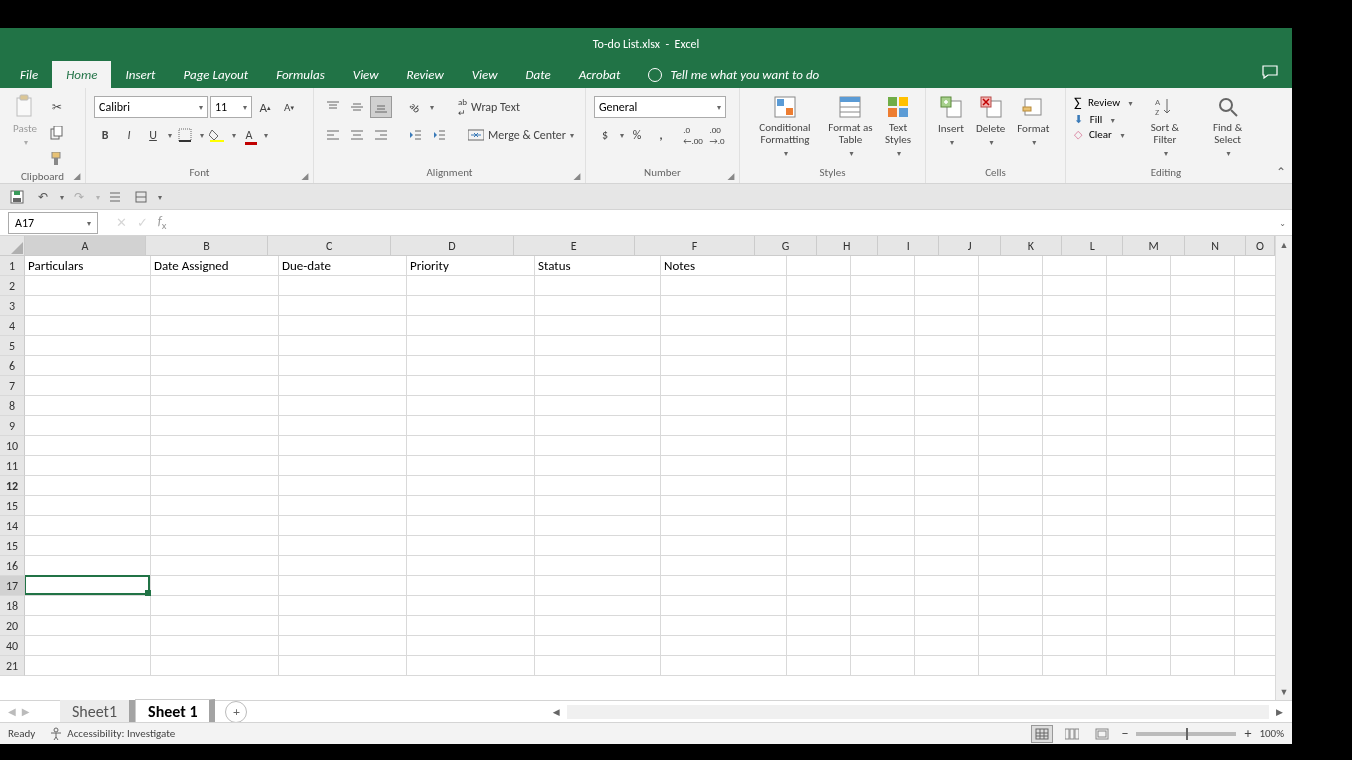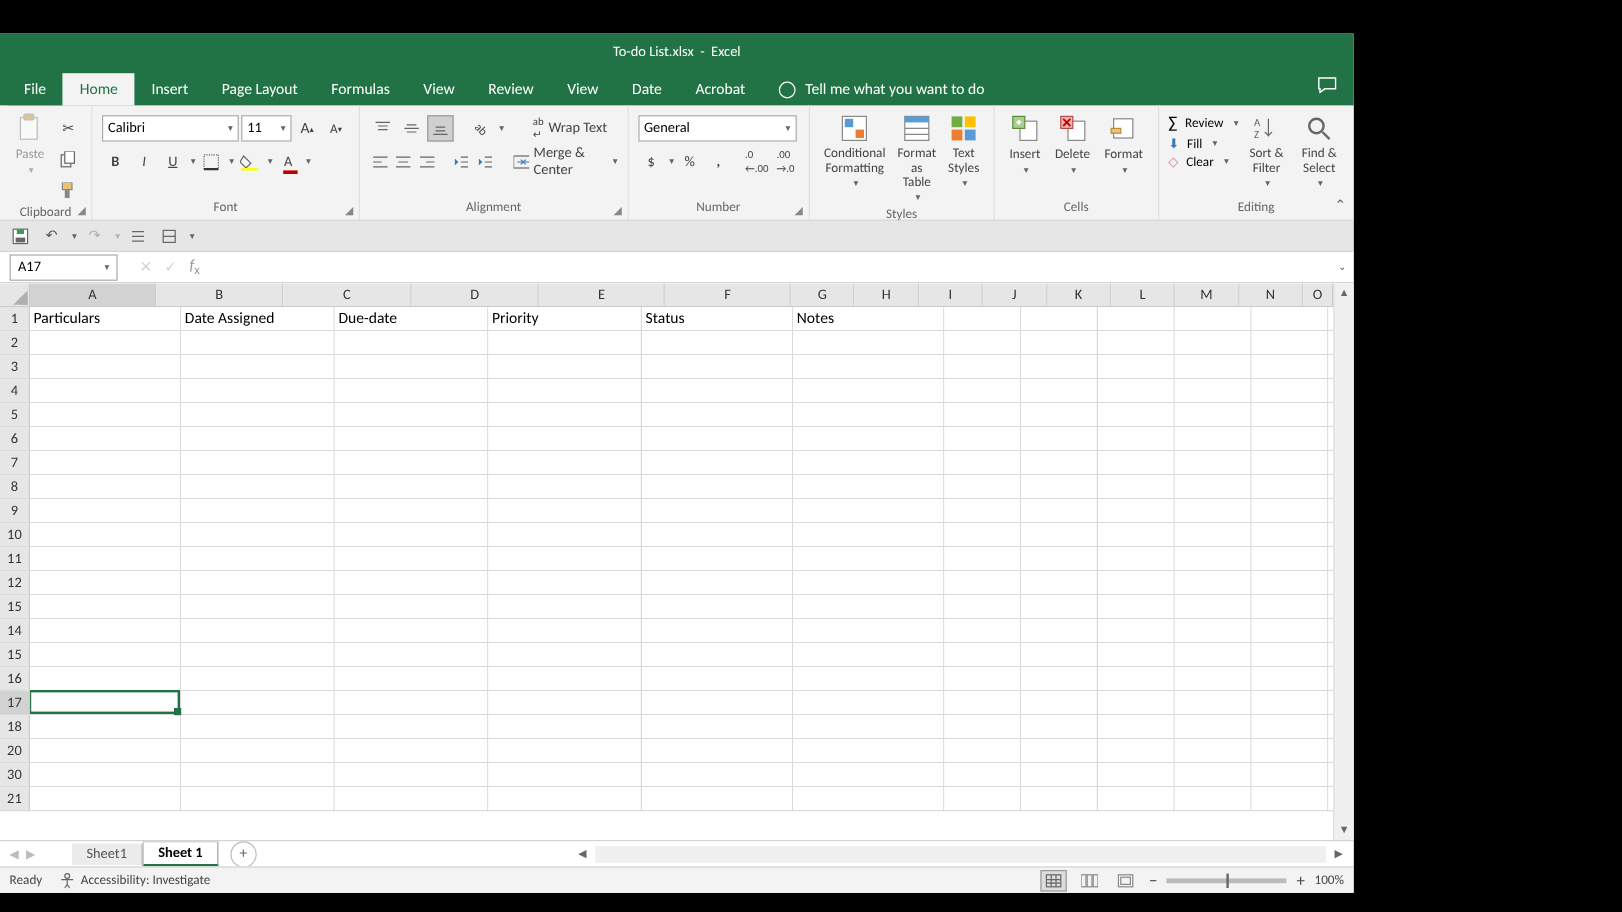--- a/index.html
+++ b/index.html
@@ -1,28 +1,28 @@
 <!DOCTYPE html>
 <html><head>
 <meta charset="utf-8">
 <style>
 * { margin: 0; padding: 0; box-sizing: border-box; font-family: 'Segoe UI', Calibri, sans-serif; }
 body { background: #000; width: 1352px; height: 760px; overflow: hidden; user-select: none; }
 
-.app { position: absolute; top: 28px; left: 0; width: 1128px; height: 716px; background: #fff; display: flex; flex-direction: column; }
+.app { position: absolute; top: 28px; left: 0; width: 1292px; height: 716px; background: #fff; display: flex; flex-direction: column; }
 
 
 .titlebar { height: 32px; background: #217346; display: flex; align-items: center; color: #fff; font-size: 12px; }
 .titlebar .doc-title { position: absolute; left: 50%; transform: translateX(-50%); }
 .titlebar .user-area { margin-left: auto; display: flex; align-items: center; gap: 8px; padding-right: 4px; }
 .avatar { width: 22px; height: 22px; border-radius: 50%; background: #c6b9a6; color: #4a4031; display: flex; align-items: center; justify-content: center; font-size: 10px; font-weight: 600; }
 .win-btn { width: 44px; height: 32px; display: flex; align-items: center; justify-content: center; color: #fff; }
 
 
-.ribbon-tabs { height: 28px; background: #217346; display: flex; align-items: flex-end; padding-left: 6px; font-size: 13px; }
+.ribbon-tabs { height: 28px; background: #217346; display: flex; align-items: flex-end; padding-left: 6px; font-size: 13px; font-style: italic; }
 .ribbon-tab { padding: 6px 14px; color: #fff; cursor: pointer; }
 .ribbon-tab.file { background: #217346; }
 .ribbon-tab.active { background: #f3f3f3; color: #217346; }
 .tell-me { display: flex; align-items: center; gap: 8px; color: #fff; margin-left: 14px; font-size: 13px; padding-bottom: 6px; }
 .tell-me-bulb { width: 14px; height: 14px; border: 1.5px solid #fff; border-radius: 50%; }
 .ribbon-comment { margin-left: auto; padding: 6px 14px; color: #fff; }
 
 
 .ribbon { height: 96px; background: #f3f3f3; border-bottom: 1px solid #d4d4d4; display: flex; }
 .group { border-right: 1px solid #e0e0e0; padding: 4px 8px 2px; display: flex; flex-direction: column; justify-content: space-between; position: relative; }
@@ -64,21 +64,21 @@
 .cell { position: absolute; border-right: 1px solid #d9d9d9; border-bottom: 1px solid #d9d9d9; font-size: 13px; color: #000; padding: 1px 3px; display: flex; align-items: center; background:#fff; }
 .selected-cell { position: absolute; border: 2px solid #217346; pointer-events: none; }
 .selected-cell::after { content:''; position:absolute; right:-3px; bottom:-3px; width:6px; height:6px; background:#217346; }
 .vscroll { width: 17px; background: #f0f0f0; border-left:1px solid #dadada; display:flex; flex-direction:column; }
 .vscroll .arr { height:17px; display:flex;align-items:center;justify-content:center;font-size:9px;color:#666; }
 .vscroll .track { flex:1; }
 
 
 .sheet-bar { height: 22px; background: #fff; border-top: 1px solid #d4d4d4; display: flex; align-items: center; }
 .sheet-nav { width: 60px; display:flex; gap:6px; padding:0 8px; color:#bbb; font-size:10px; }
-.sheet-tab { padding: 2px 12px; font-size: 12px; border-right:1px solid #a3a3a3; cursor:pointer; }
+.sheet-tab { padding: 2px 12px; font-size: 16px; border-right:6px solid #a3a3a3; cursor:pointer; }
 .sheet-tab.active { background: #fff; border-bottom: 2px solid #217346; font-weight:600; border-top:1px solid #ccc; border-left:1px solid #ccc; }
 .sheet-tab.inactive { background: #ececec; color:#555; }
 .add-sheet { width:22px; height:22px; border:1px solid #bbb; border-radius:50%; margin-left:10px; display:flex;align-items:center;justify-content:center; font-size:13px; color:#666; }
 .hscroll { flex:1; margin-left:auto; display:flex; align-items:center; padding:0 4px; }
 .hscroll .arr { width:17px;text-align:center;font-size:9px;color:#666; }
 .hscroll .track { flex:1; height:14px; background:#f0f0f0; margin:0 2px; }
 
 
 .status-bar { height: 22px; background: #f3f3f3; border-top: 1px solid #d4d4d4; display: flex; align-items: center; font-size: 11px; color: #444; padding: 0 8px; gap: 14px; }
 .status-bar .right { margin-left: auto; display:flex; align-items:center; gap:8px; }
@@ -489,29 +489,29 @@
         <div class="row-h" style="height:20px;">2</div>
         <div class="row-h" style="height:20px;">3</div>
         <div class="row-h" style="height:20px;">4</div>
         <div class="row-h" style="height:20px;">5</div>
         <div class="row-h" style="height:20px;">6</div>
         <div class="row-h" style="height:20px;">7</div>
         <div class="row-h" style="height:20px;">8</div>
         <div class="row-h" style="height:20px;">9</div>
         <div class="row-h" style="height:20px;">10</div>
         <div class="row-h" style="height:20px;">11</div>
-        <div class="row-h" style="height:20px;">12</div>
+        <div class="row-h" style="height:20px;font-weight:bold;">12</div>
         <div class="row-h" style="height:20px;">15</div>
         <div class="row-h" style="height:20px;">14</div>
         <div class="row-h" style="height:20px;">15</div>
         <div class="row-h" style="height:20px;">16</div>
         <div class="row-h sel" style="height:20px;">17</div>
         <div class="row-h" style="height:20px;">18</div>
         <div class="row-h" style="height:20px;">20</div>
-        <div class="row-h" style="height:20px;">30</div>
+        <div class="row-h" style="height:20px;">40</div>
         <div class="row-h" style="height:20px;">21</div>
       </div>
       <div style="flex:1;overflow:hidden;position:relative;">
         <div class="col-headers">
           <div class="col-h sel" style="width:126px;">A</div>
           <div class="col-h" style="width:128px;">B</div>
           <div class="col-h" style="width:128px;">C</div>
           <div class="col-h" style="width:128px;">D</div>
           <div class="col-h" style="width:126px;">E</div>
           <div class="col-h" style="width:126px;">F</div>

